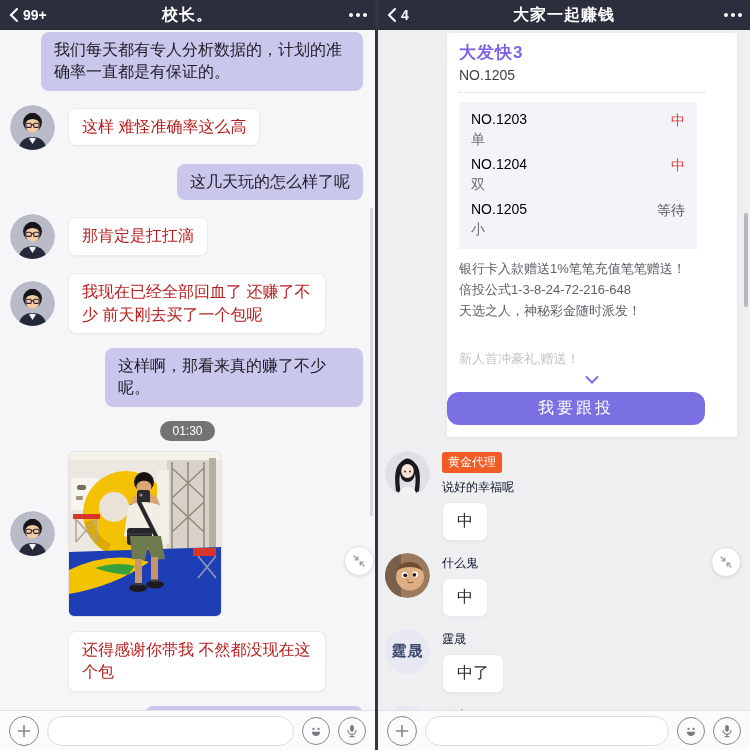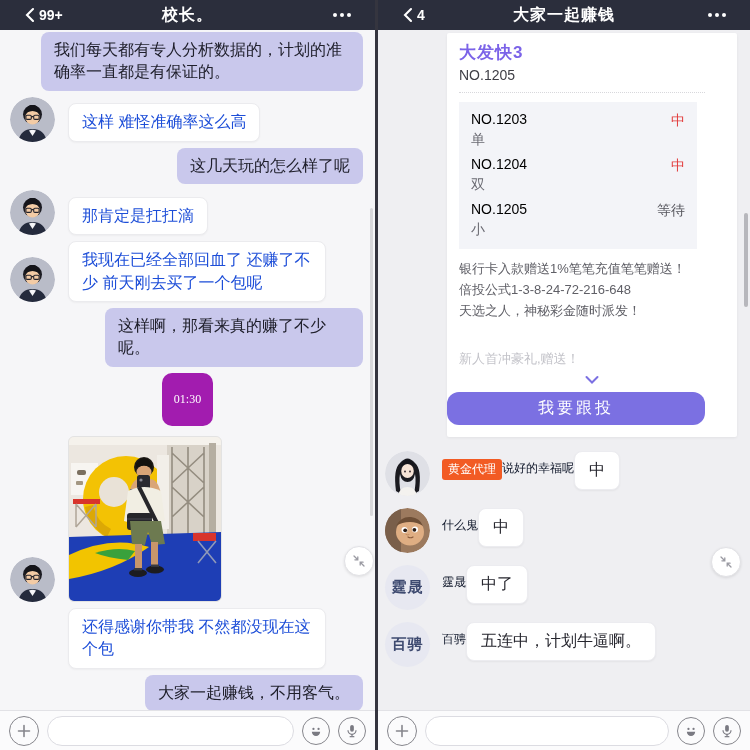--- a/index.html
+++ b/index.html
@@ -5,42 +5,42 @@
   * { box-sizing: border-box; margin: 0; padding: 0; }
   html,body { width: 750px; height: 750px; }
   body { font-family: "Liberation Sans", "DejaVu Sans", sans-serif; background:#fff; overflow:hidden; }
   .app { display:flex; width:750px; height:750px; }
   .screen { position:relative; width:375px; height:750px; overflow:hidden; }
   .screen.left  { background:var(--chat_bg_left,#f6f6f8); }
   .screen.right { background:var(--chat_bg_right,#efeff2); border-left:3px solid #35353f; }
 
   
   .bar { position:absolute; top:0; left:0; right:0; height:30px; background:var(--header_bg,#2b2e3c);
-         color:#fff; display:flex; align-items:center; padding:0 24px; z-index:5; }
+         color:#fff; display:flex; align-items:center; padding:0 8px; z-index:5; }
   .back { display:flex; align-items:center; gap:4px; }
   .unread { font-size:14px; font-weight:700; color:#fff; }
   .bar-title { position:absolute; left:50%; transform:translateX(-50%); font-size:16px; font-weight:600;
                letter-spacing:1px; white-space:nowrap; }
   .dots { margin-left:auto; display:flex; gap:3px; cursor:pointer; }
   .dots i { width:4px; height:4px; border-radius:50%; background:#fff; }
 
   
   .chat { position:absolute; top:30px; bottom:40px; left:0; right:0; overflow:hidden; padding:2px 10px 0; }
-  .msg-row { display:flex; align-items:flex-end; margin-bottom:6px; }
+  .msg-row { display:flex; align-items:center; margin-bottom:14px; }
   .msg-row.out { justify-content:flex-end; padding-right:2px; }
   .avatar { width:45px; height:45px; border-radius:50%; overflow:hidden; flex-shrink:0; margin-right:13px; cursor:pointer; }
   .avatar svg { display:block; }
   .avatar-spacer { width:58px; flex-shrink:0; }
   .bubble { max-width:258px; padding:7px 13px; border-radius:8px; font-size:16px; line-height:1.4;
-            color:#1d4ed8; word-break:break-all; }
+            color:#b91c1c; word-break:break-all; }
   .bubble.in  { background:#fff; border:1px solid #ebebee; box-shadow:0 1px 2px rgba(0,0,0,.04); }
   .bubble.out { background:var(--bubble_out,#c9c8ec); color:#20202c; }
   .bubble.wide { max-width:322px; }
   .time-row { display:flex; justify-content:center; margin:4px 0 10px; }
-  .time-pill { background:#a21caf; color:#fff; font-size:12px; padding:19px 12px; border-radius:10px;font-family:Liberation Serif, serif; }
+  .time-pill { background:#737373; color:#fff; font-size:12px; padding:3px 12px; border-radius:10px; }
   .photo-msg { width:154px; height:166px; border-radius:6px; overflow:hidden; border:1px solid #e3e3e3;
                background:#ece7e0; cursor:pointer; }
   .photo-msg svg { display:block; }
 
   
   .plan-card { margin:3px 13px 14px 69px; background:#fff; border-radius:2px; padding:8px 12px 12px;
                box-shadow:0 1px 3px rgba(0,0,0,.06); }
   .card-title { color:var(--accent_violet,#7b63e8); font-size:17px; font-weight:700; letter-spacing:1px; }
   .card-issue { font-size:14px; color:#3f3f46; margin-top:3px; }
   .dotted-sep { border-bottom:1px dotted #d8d8dc; margin:9px 20px 9px 0; }
@@ -56,21 +56,21 @@
   .chevron-wrap { text-align:center; margin-top:1px; height:12px; cursor:pointer; }
   .follow-btn { display:block; margin:9px 0 0 -12px; width:258px; height:33px; border:none; border-radius:12px;
                 background:var(--accent_purple,#7b70e2); color:#fff; font-size:16px; letter-spacing:3px; cursor:pointer; }
 
   
   .gmsg { display:flex; align-items:flex-start; margin:0 0 12px 7px; }
   .gmsg .avatar { margin-right:12px; }
   .text-avatar { width:45px; height:45px; border-radius:50%; background:#e7e8f1; color:#3e4a70; flex-shrink:0;
                  display:flex; align-items:center; justify-content:center; font-size:15px; font-weight:700;
                  margin-right:12px; cursor:pointer; letter-spacing:1px; }
-  .gbody { display:flex; flex-direction:row; align-items:center; }
+  .gbody { display:flex; flex-direction:column; align-items:flex-start; }
   .gbadge { display:inline-block; background:var(--badge_orange,#f25b24); color:#fff; font-size:12px;
             padding:2px 6px; border-radius:3px; margin:1px 0 4px; }
   .gname { font-size:12px; color:#0f172a; margin:2px 0 6px;font-family:Liberation Mono, monospace; }
   .gbubble { background:#fff; border:1px solid #ececf0; border-radius:8px; padding:8px 14px; font-size:16px;
              color:#26262e; box-shadow:0 1px 2px rgba(0,0,0,.05); }
 
   
   .input-bar { position:absolute; bottom:0; left:0; right:0; height:40px; background:#fbfbfc;
                border-top:1px solid #e2e2e6; display:flex; align-items:center; padding:0 9px; gap:8px; z-index:5; }
   .round-icon { width:30px; height:30px; border-radius:50%; border:1.5px solid #86868c; flex-shrink:0;

